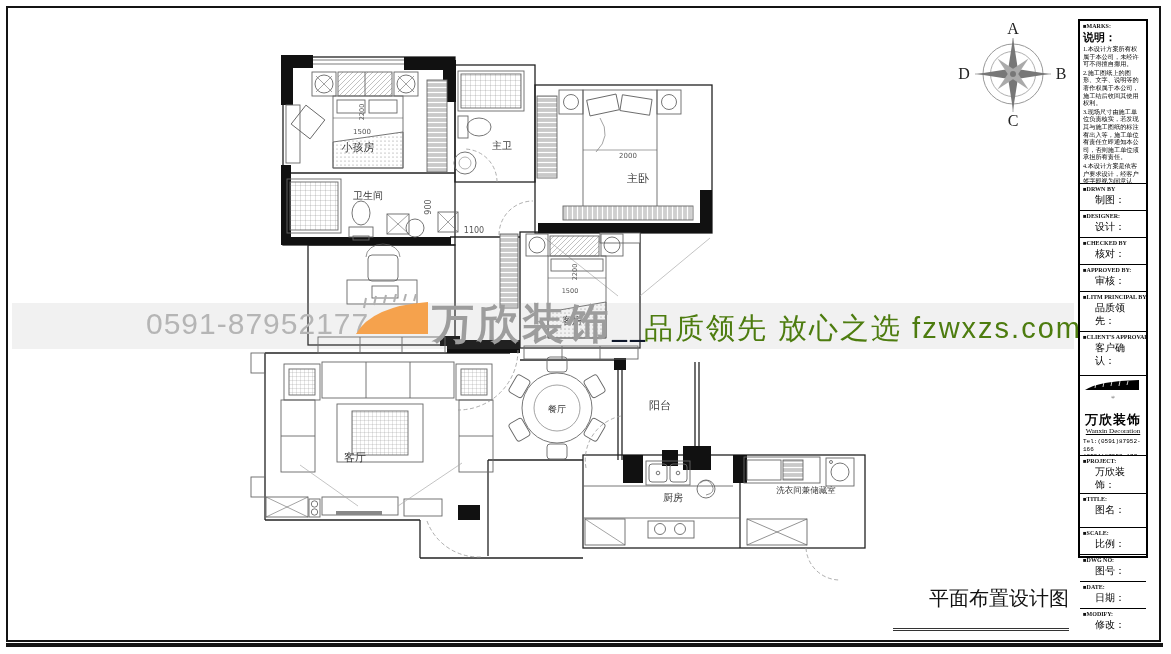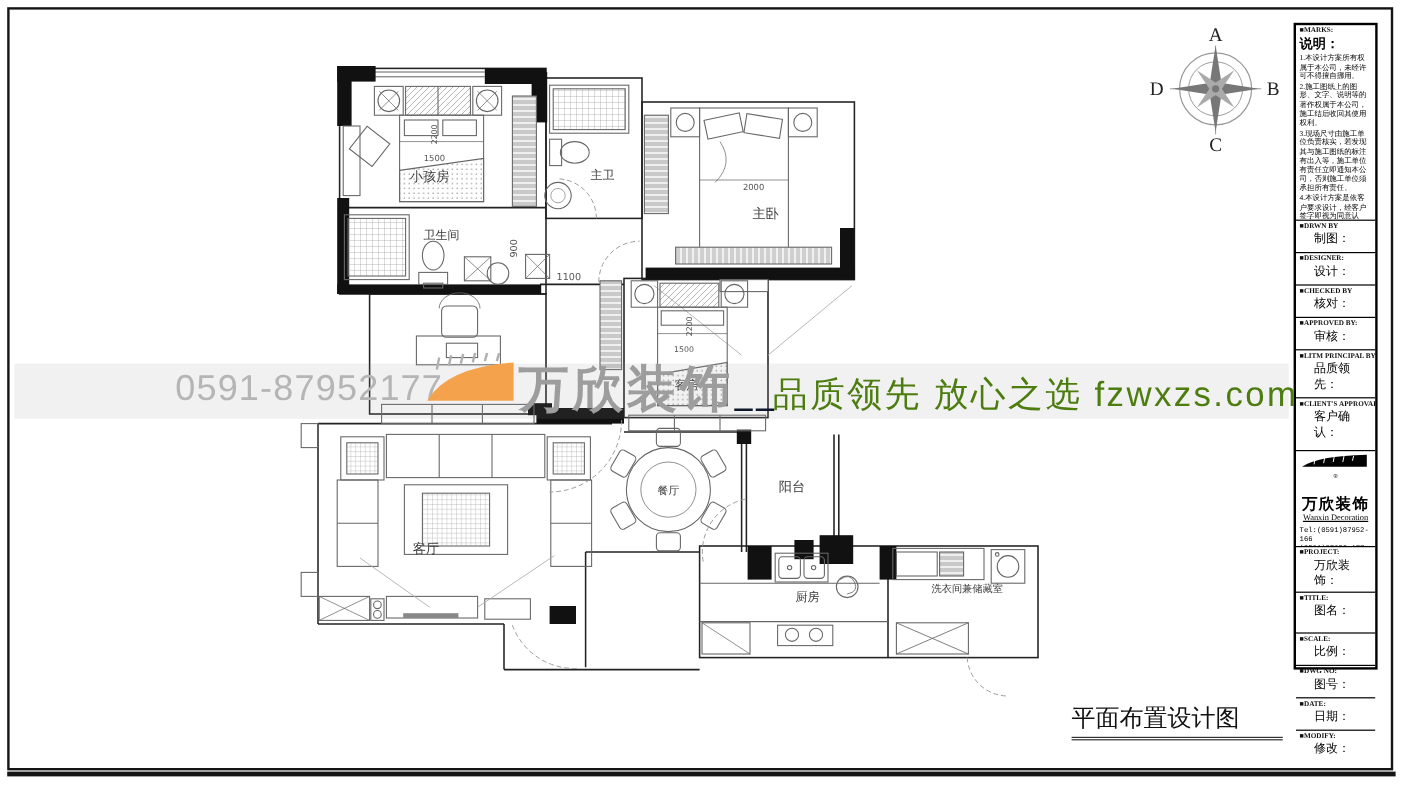--- a/index.html
+++ b/index.html
@@ -28,23 +28,23 @@
   .tb-zh{font-size:10px;color:#000;line-height:13px;margin-left:12px;}
   .tb-zh-lg{font-size:11px;font-weight:bold;color:#000;line-height:14px;}
   .tb-note{font-size:6.2px;line-height:7.6px;margin:1px 0 0 0;color:#000;}
   .tb-logo{text-align:center;}
   .logo-name{font-size:13px;font-weight:bold;color:#000;line-height:14px;letter-spacing:1px;}
   .logo-en{font-size:7px;color:#000;line-height:9px;text-decoration:underline;}
   .logo-contact{font-size:6px;line-height:7.6px;text-align:left;color:#000;margin-top:2px;
        font-family:"Liberation Mono",monospace;}
   .logo-reg{font-size:5px;vertical-align:top;}
   
-  .drawing-title{position:absolute;left:893px;top:585px;width:176px;text-align:left;
+  .drawing-title{position:absolute;left:893px;top:585px;width:176px;text-align:right;
        font-family:"Liberation Serif",serif;font-size:20px;color:#111;
-       border-bottom:3px double #333;padding-bottom:2px;}
+       border-bottom:3px double #333;padding-bottom:16px;}
 </style>
 </head>
 <body>
 
 <div class="frame-outer"></div>
 <div class="frame-bottom"></div>
 
 <svg class="plan-svg" width="1171" height="654" viewBox="0 0 1171 654">
   <defs>
     <pattern id="grid4" width="4" height="4" patternUnits="userSpaceOnUse">

